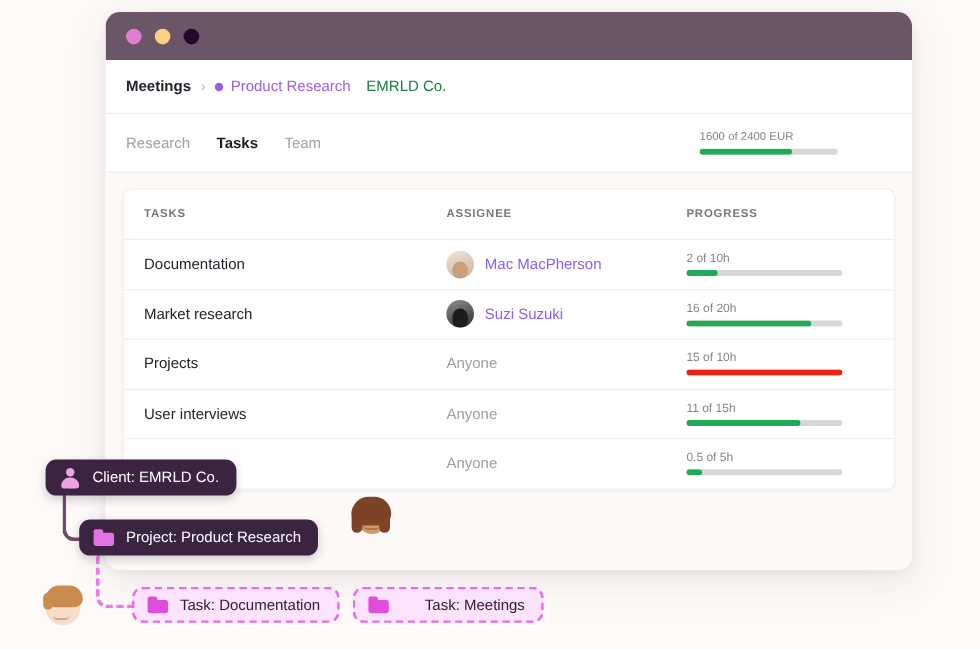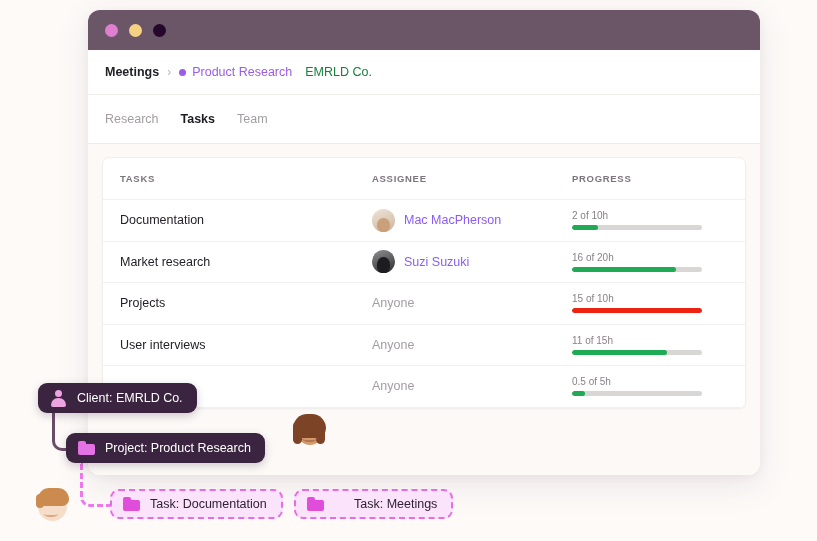--- a/index.html
+++ b/index.html
@@ -376,20 +376,26 @@
     <span class="crumb-dot"></span>
     <span class="crumb-project">Product Research</span>
     <span class="crumb-client">EMRLD Co.</span>
   </div>
 
   <div class="tabs">
     <span class="tab">Research</span>
     <span class="tab active">Tasks</span>
     <span class="tab">Team</span>
 
+    <div class="budget">
+      <div class="budget-label">1600 of 2400 EUR</div>
+      <div class="bar-track">
+        <div class="bar-fill" style="width: 67%;"></div>
+      </div>
+    </div>
   </div>
 
   <div class="table-wrap">
     <div class="table-card">
 
       <div class="trow head">
         <div class="c-task th">TASKS</div>
         <div class="c-assignee th">ASSIGNEE</div>
         <div class="c-progress th">PROGRESS</div>
       </div>

